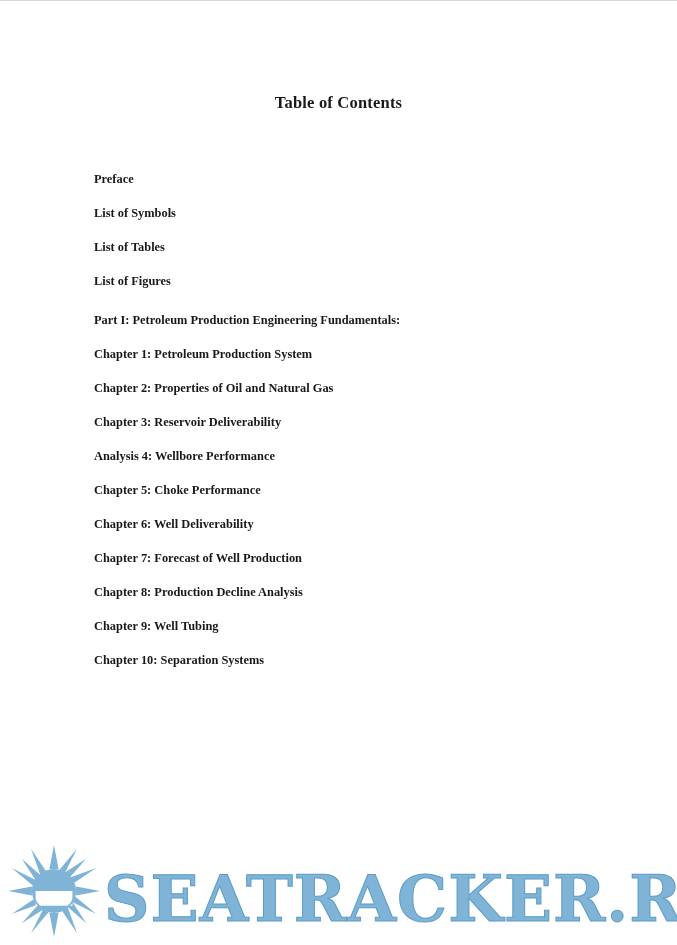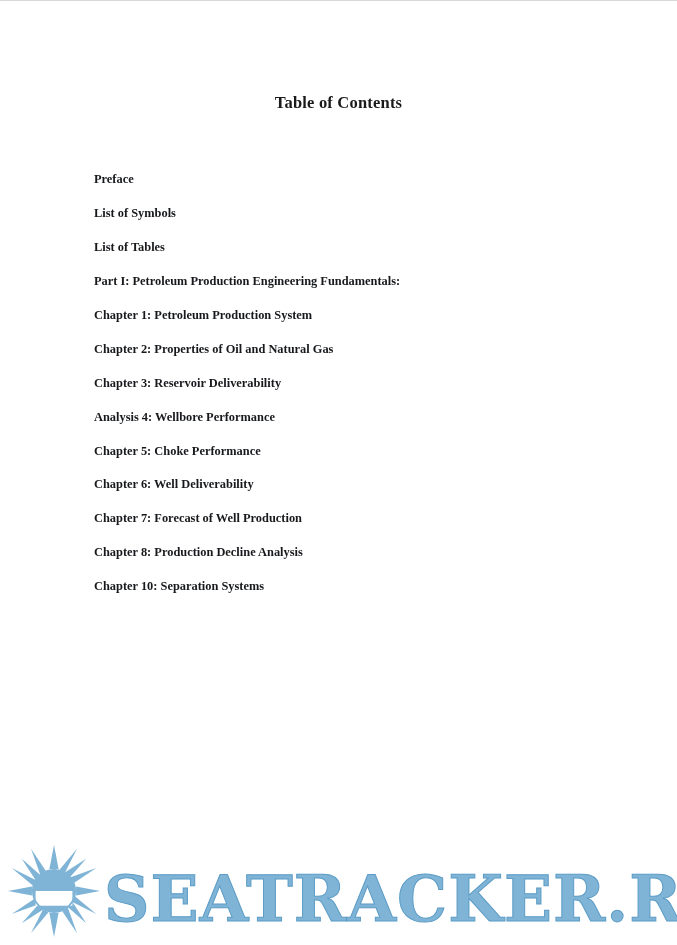--- a/index.html
+++ b/index.html
@@ -43,21 +43,21 @@
   }
   .toc-entry {
     font-size: 12.4px;
     font-weight: bold;
     color: #17191c;
     line-height: 1.1;
     margin-bottom: 20.3px;
     white-space: nowrap;
   }
   .toc-entry.gap-before {
-    margin-top: 20px;
+    margin-top: 26px;
   }
   
   .watermark {
     position: absolute;
     left: 0;
     bottom: 0;
     width: 677px;
     height: 125px;
     pointer-events: none;
   }
@@ -86,29 +86,31 @@
 <body>
 
 <div class="page">
 
   <div class="doc-title">Table of Contents</div>
 
   <div class="toc">
     <div class="toc-entry">Preface</div>
     <div class="toc-entry">List of Symbols</div>
     <div class="toc-entry">List of Tables</div>
+    <div class="toc-entry">List of Figures</div>
     <div class="toc-entry gap-before">Part I: Petroleum Production Engineering Fundamentals:</div>
     <div class="toc-entry">Chapter 1: Petroleum Production System</div>
     <div class="toc-entry">Chapter 2: Properties of Oil and Natural Gas</div>
     <div class="toc-entry">Chapter 3: Reservoir Deliverability</div>
     <div class="toc-entry">Analysis 4: Wellbore Performance</div>
     <div class="toc-entry">Chapter 5: Choke Performance</div>
     <div class="toc-entry">Chapter 6: Well Deliverability</div>
     <div class="toc-entry">Chapter 7: Forecast of Well Production</div>
     <div class="toc-entry">Chapter 8: Production Decline Analysis</div>
+    <div class="toc-entry">Chapter 9: Well Tubing</div>
     <div class="toc-entry">Chapter 10: Separation Systems</div>
   </div>
 
   <div class="watermark">
     <svg class="wm-sun" viewBox="0 0 100 100">
       <g fill="#7fb4d6">
         <polygon points="50,0 55,26 45,26"></polygon>
         <polygon points="100,50 74,55 74,45"></polygon>
         <polygon points="50,100 45,74 55,74"></polygon>
         <polygon points="0,50 26,45 26,55"></polygon>

